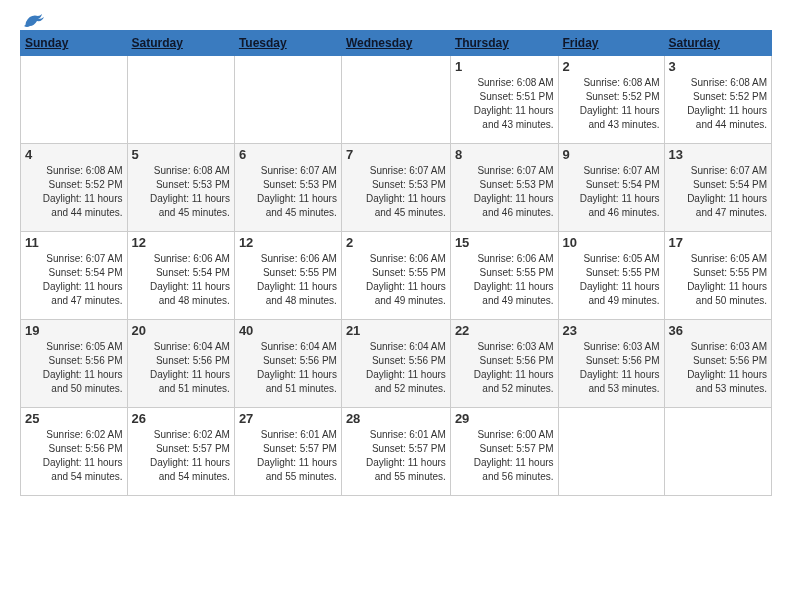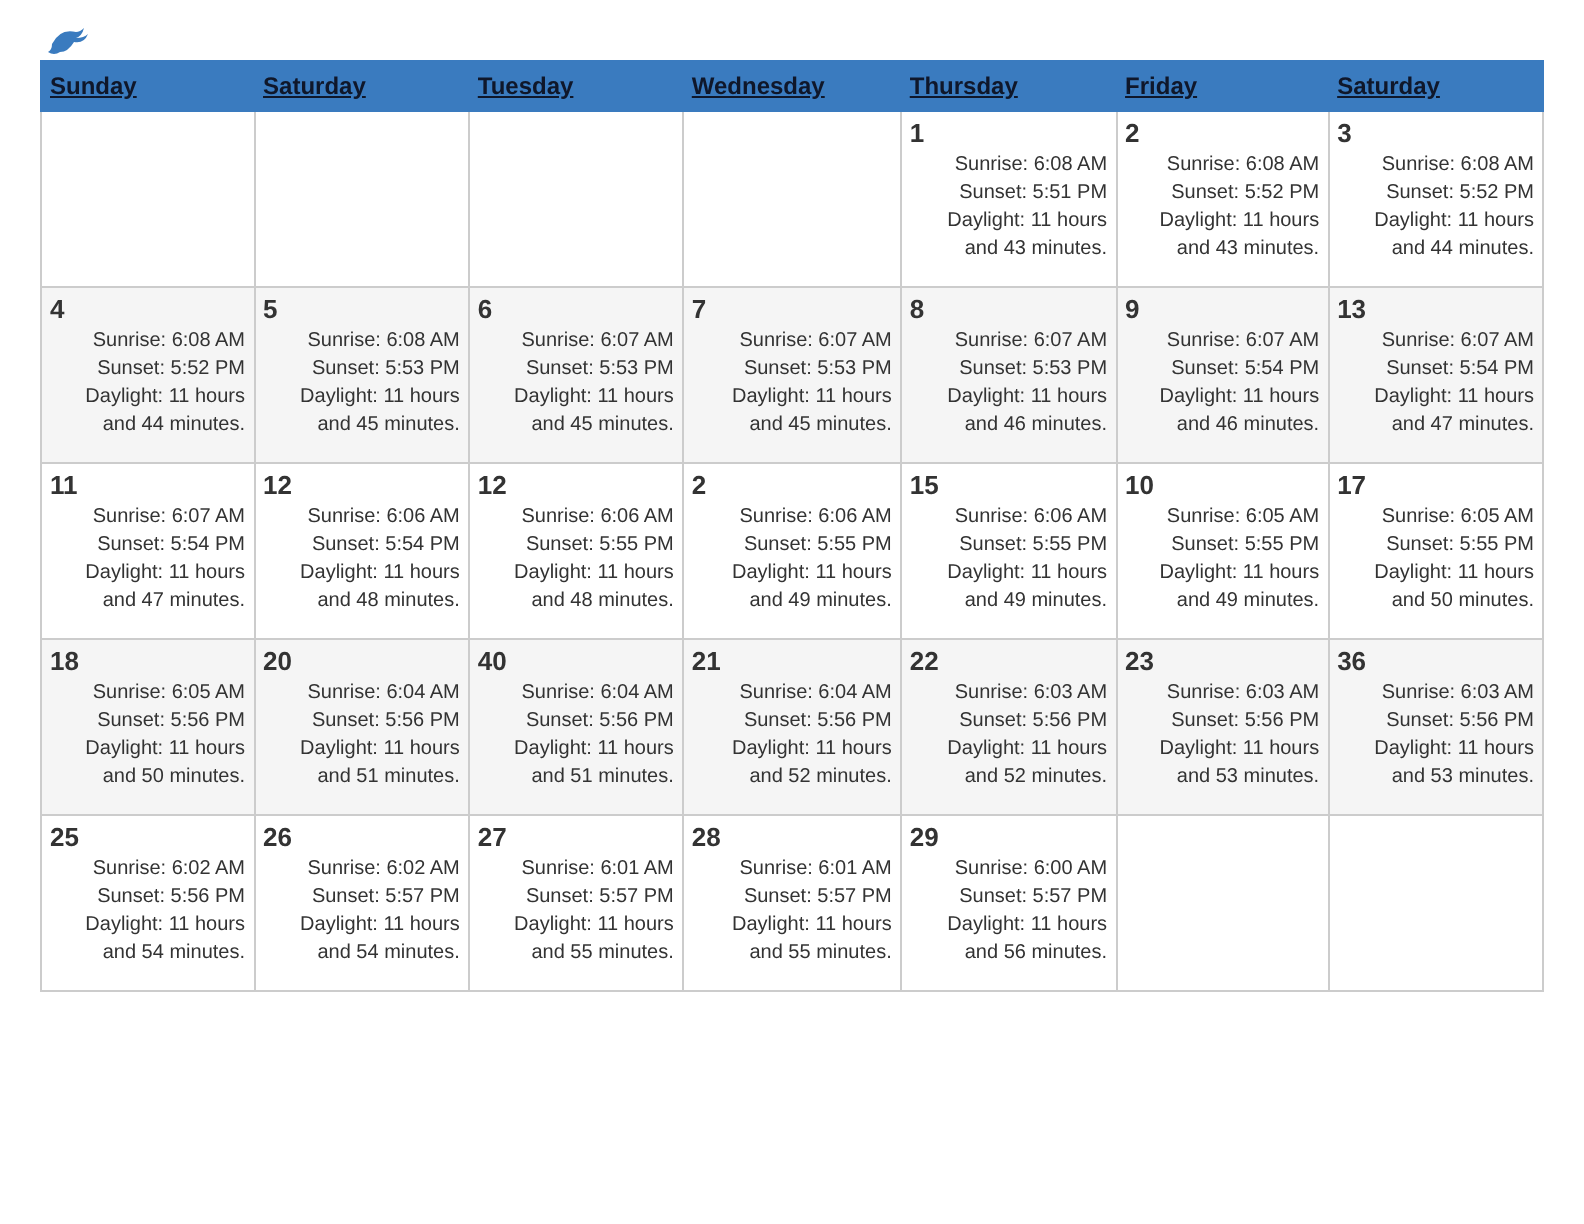--- a/index.html
+++ b/index.html
@@ -232,21 +232,21 @@
         <td>
           <span class="day-num">17</span>
           <div class="day-info" style="white-space: pre-line;">Sunrise: 6:05 AM
 Sunset: 5:55 PM
 Daylight: 11 hours
 and 50 minutes.</div>
         </td>
       </tr>
       <tr>
         <td>
-          <span class="day-num">18</span>
+          <span class="day-num">19</span>
           <div class="day-info" style="white-space: pre-line;">Sunrise: 6:05 AM
 Sunset: 5:56 PM
 Daylight: 11 hours
 and 50 minutes.</div>
         </td>
         <td>
           <span class="day-num">20</span>
           <div class="day-info" style="white-space: pre-line;">Sunrise: 6:04 AM
 Sunset: 5:56 PM
 Daylight: 11 hours

